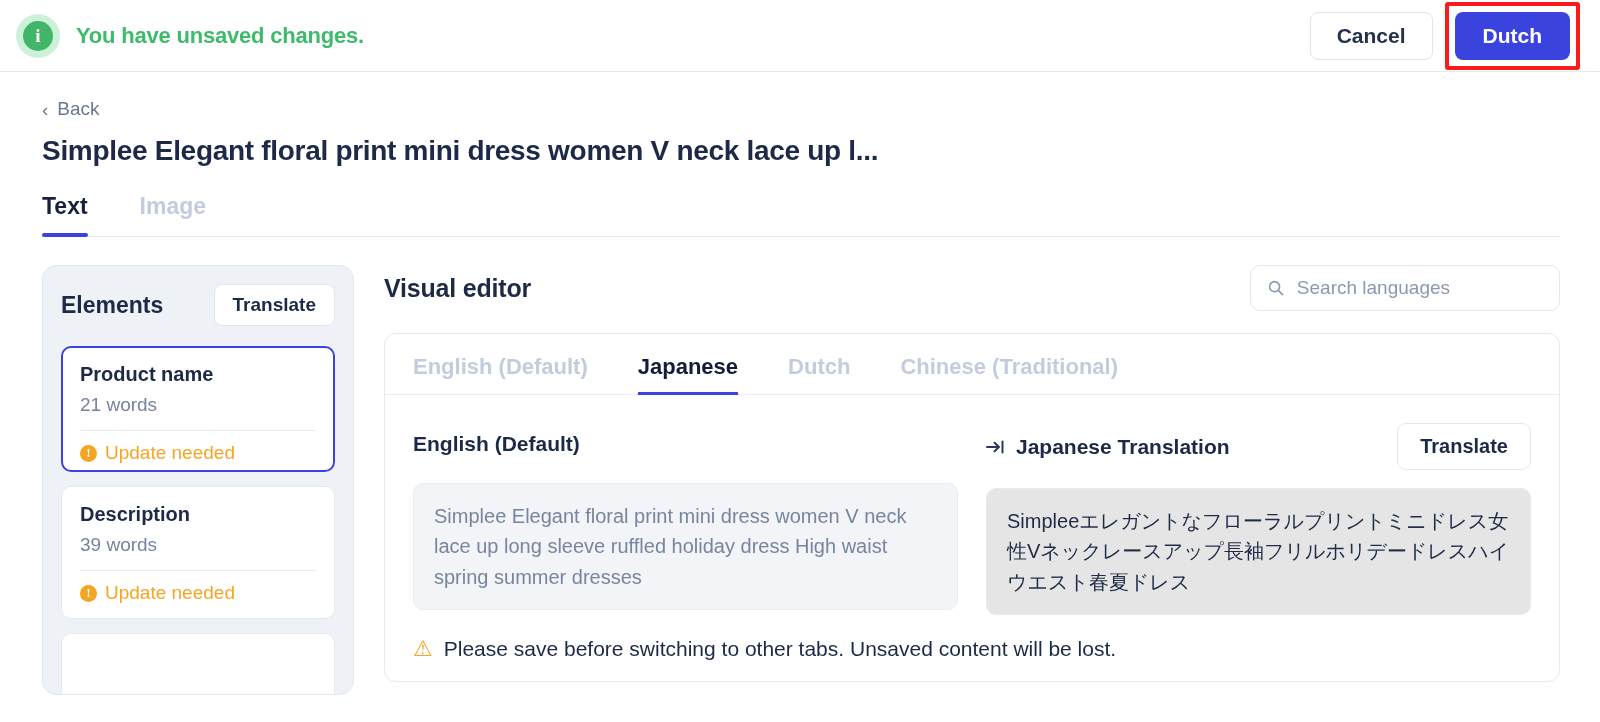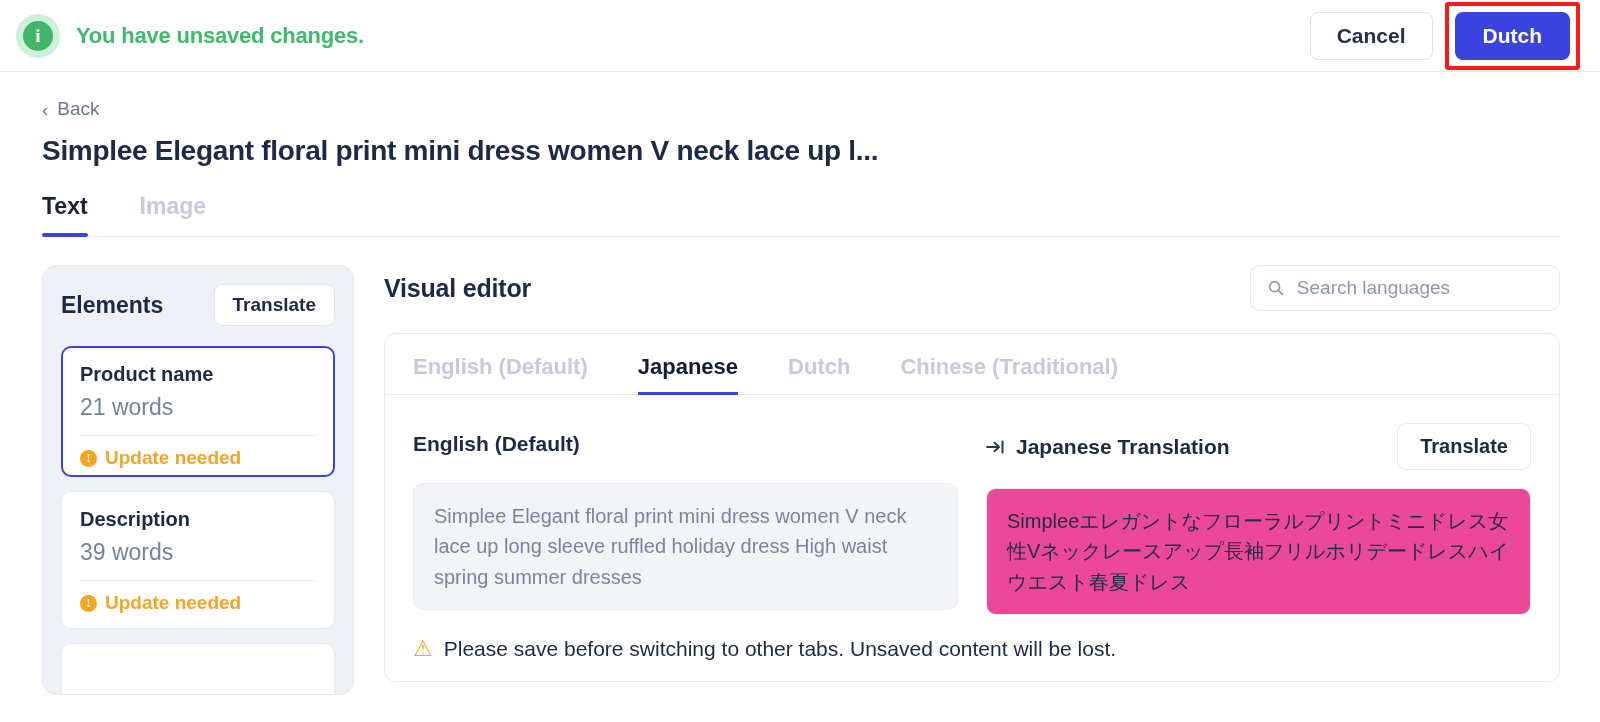--- a/index.html
+++ b/index.html
@@ -195,21 +195,21 @@
     border: 2px solid #3b43de;
     padding: 15px 17px 6px 17px;
   }
   .element-name {
     font-size: 20px;
     font-weight: bold;
     color: #1c2947;
     margin-bottom: 8px;
   }
   .element-words {
-    font-size: 23px;
+    font-size: 19px;
     color: #77829c;
   }
   .card-divider {
     height: 1px;
     background: #e8ebf1;
     margin: 14px 0 11px 0;
   }
   .status-row {
     display: flex;
     align-items: center;
@@ -224,21 +224,21 @@
     font-weight: bold;
     display: flex;
     align-items: center;
     justify-content: center;
     font-family: "Liberation Serif", serif;
     flex: none;
   }
   .status-text {
     color: #f5a524;
     font-size: 19px;
-    font-weight: bold;
+    font-weight: normal;
   }
   .element-card.empty { height: 70px; }
 
   
   .editor-col { flex: 1; min-width: 0; }
   .editor-head {
     display: flex;
     align-items: center;
     justify-content: space-between;
     margin-bottom: 22px;
@@ -347,21 +347,21 @@
     font-size: 20px;
     line-height: 1.52;
     min-height: 104px;
   }
   .textbox.source {
     background: #f2f4f8;
     border-color: #e8ebf1;
     color: #78859f;
   }
   .textbox.target {
-    background: #ec4899;
+    background: #e5e5e5;
     color: #1f2b47;
     outline: none;
     font-family: "Liberation Sans", sans-serif;
     width: 100%;
     resize: none;
   }
 
   .warn-row {
     display: flex;
     align-items: center;

